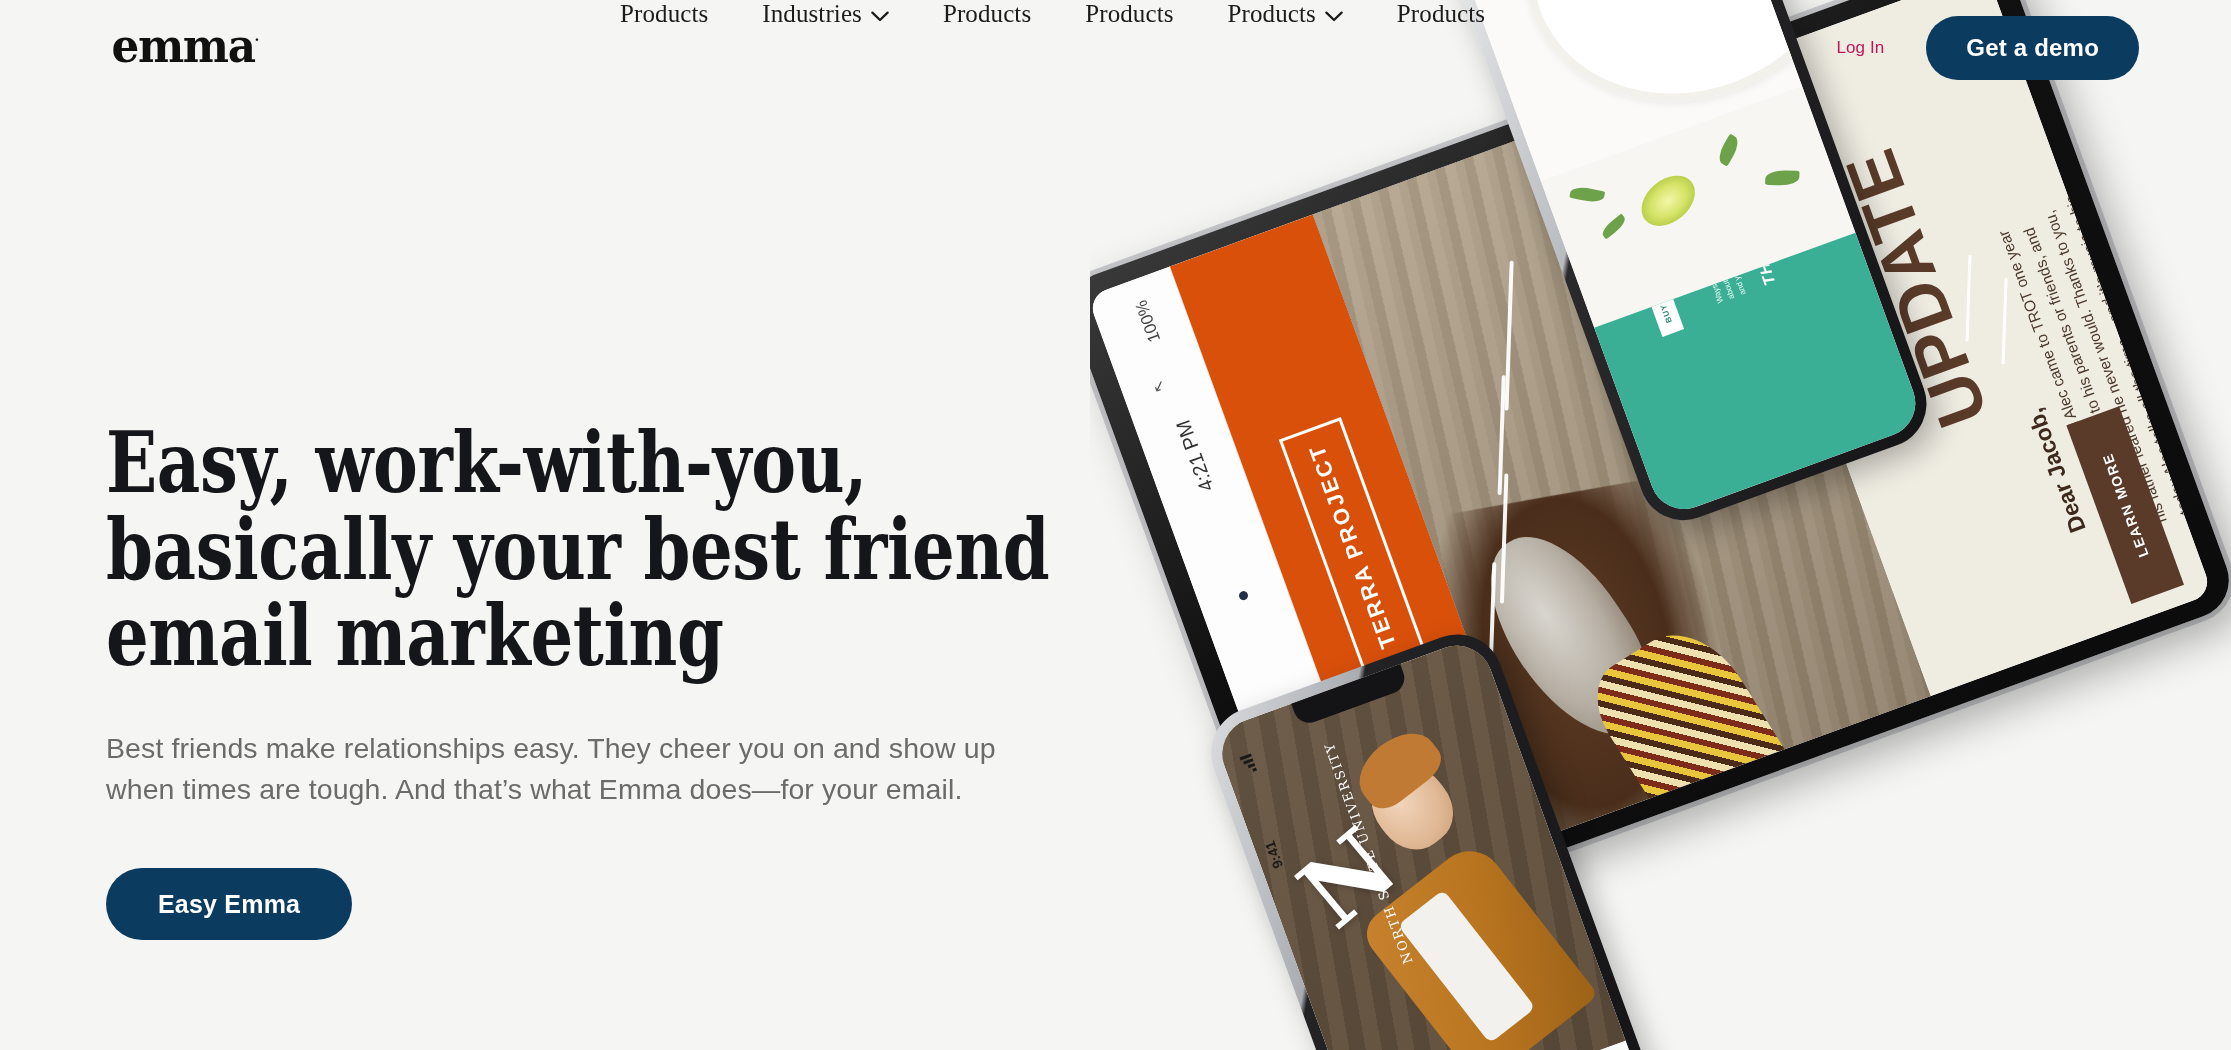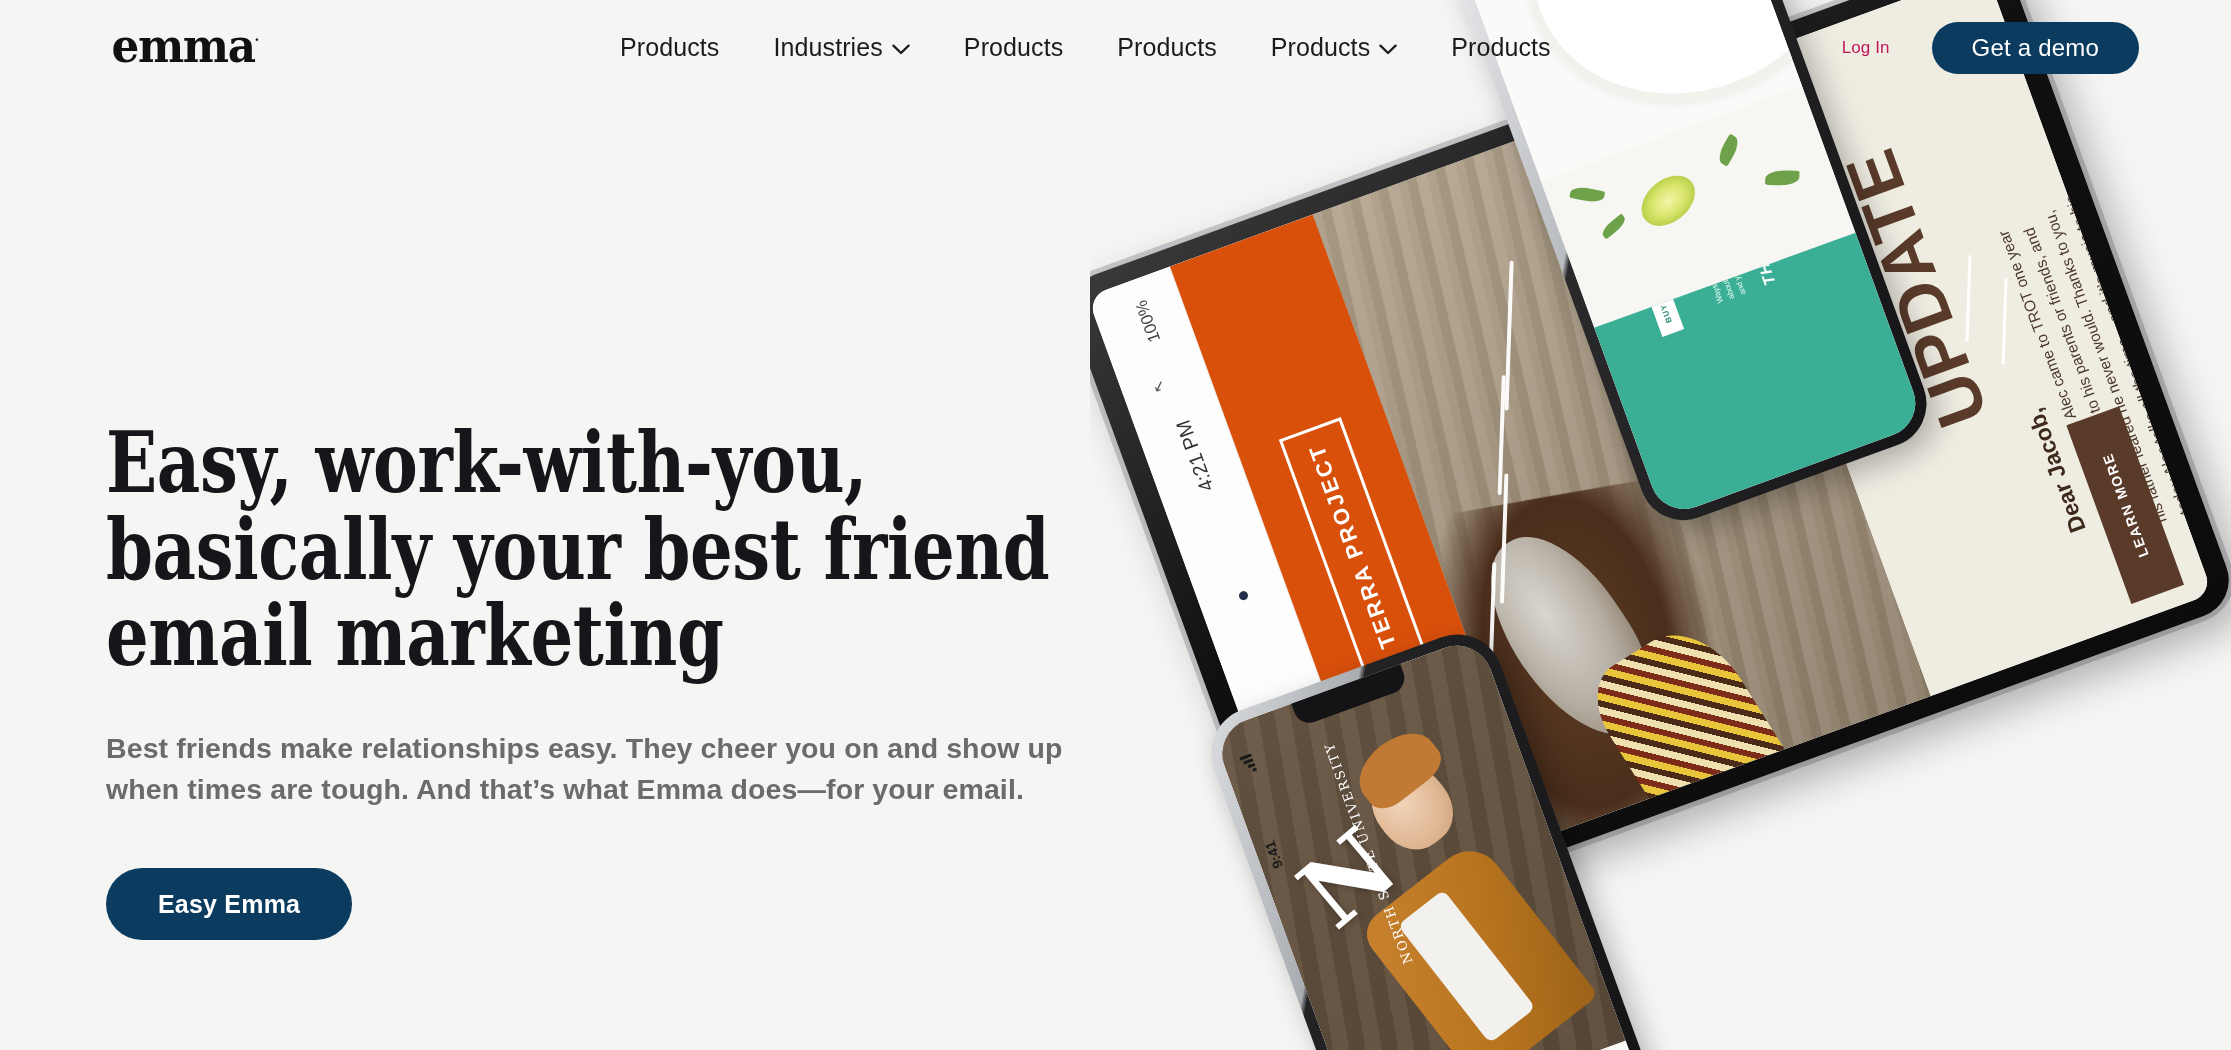--- a/index.html
+++ b/index.html
@@ -18,52 +18,52 @@
   }
   .logo {
     position:absolute; left:106px; top:22px;
     font-family:"DejaVu Serif", serif;
     font-weight:700; font-size:47px; letter-spacing:-1.5px;
     color:#111; line-height:1; font-style:normal;
     transform:scaleX(0.93);
   }
   .logo .reg { font-size:15px; vertical-align:super; font-weight:700; }
 
-  .nav { position:absolute; left:620px; top:0; height:95px; display:flex; align-items:center; gap:0; }
+  .nav { position:absolute; left:620px; top:0; height:95px; display:flex; align-items:flex-start; gap:0;font-family:Liberation Serif, serif; }
   .nav-item {
     display:flex; align-items:center; gap:9px;
     font-size:25px; color:#1c1c1c; cursor:pointer;
     padding:0 0; margin-right:54px; white-space:nowrap;
     letter-spacing:.1px;
   }
   .nav-item:last-child { margin-right:0; }
   .chev { display:inline-block; width:18px; height:11px; position:relative; top:2px; }
   .chev svg { display:block; }
 
   .header-right { position:absolute; right:92px; top:0; height:95px; display:flex; align-items:center; gap:0; }
   .login { font-size:17px; color:#be185d; cursor:pointer; margin-right:42px; letter-spacing:.1px; }
   .demo-btn {
     background:#0b3c60; color:#fff; border:none; border-radius:40px;
-    font-size:24px; font-weight:400; padding:12px 40px; height:52px;
+    font-size:24px; font-weight:700; padding:12px 40px; height:64px;
     cursor:pointer; letter-spacing:.2px;
     font-family:"Liberation Sans", sans-serif;
   }
 
   
   .hero-copy { position:absolute; left:106px; top:420px; width:1000px; z-index:20; }
   .headline {
     font-family:"DejaVu Serif", serif;
     font-size:84px; line-height:1.03; font-weight:700;
     color:#15161a; letter-spacing:-0.5px;
     transform:scaleX(0.80); transform-origin:left center;
     width:1250px;
   }
   .subhead {
     margin-top:48px; font-size:28.5px; line-height:1.45;
-    color:#6b6b6b; width:960px; letter-spacing:.1px;font-weight:bold;
+    color:#6b6b6b; width:960px; letter-spacing:.1px;
   }
   .meet-btn {
     margin-top:58px; background:#0b3c60; color:#fff; border:none;
     border-radius:50px; font-size:25px; font-weight:700;
     padding:0 52px; height:72px; cursor:pointer;
     font-family:"Liberation Sans", sans-serif; letter-spacing:.2px;
   }
 
   
   .devices { position:absolute; left:1090px; top:0; width:1200px; height:1050px; z-index:10; overflow:hidden; }

